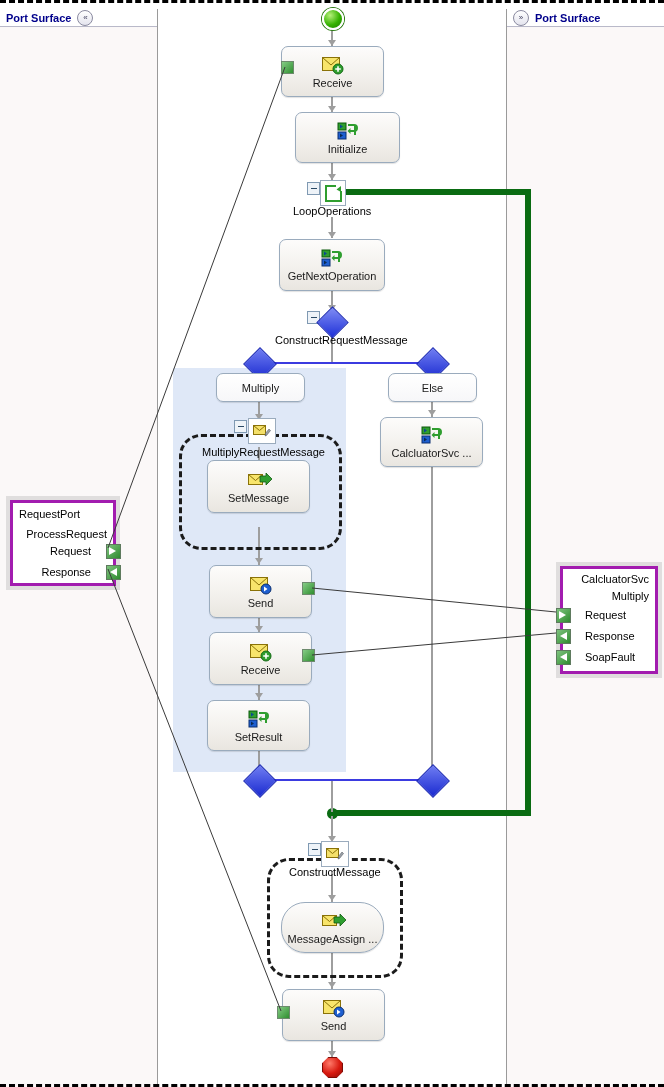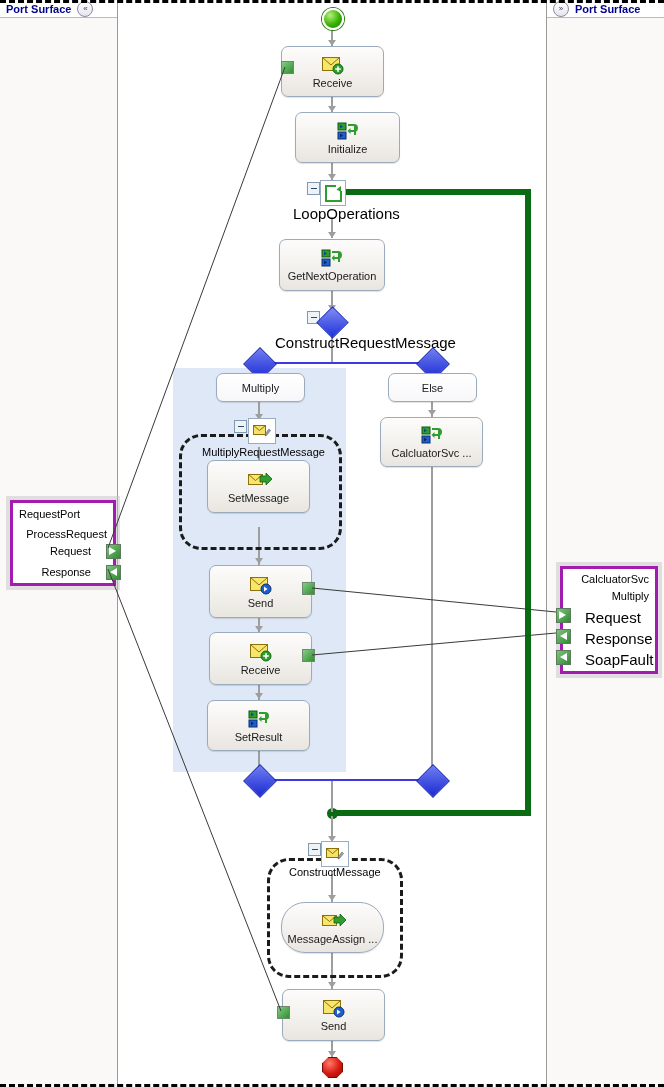--- a/index.html
+++ b/index.html
@@ -8,22 +8,22 @@
     font-family:"Liberation Sans","DejaVu Sans",sans-serif;
     font-size:11px;color:#000;
   }
   #canvas{position:absolute;left:0;top:0;width:664px;height:1087px;background:#ffffff;}
 
   
   .orch-border{position:absolute;left:0;top:0;width:664px;height:1087px;
     border-top:3px dashed #000;border-bottom:3px dashed #000;box-sizing:border-box;pointer-events:none;}
 
   
-  .port-surface{position:absolute;top:0;bottom:0;background:#faf7f7;
-    border-left:1px solid #9a9a9a;border-right:1px solid #9a9a9a;}
+  .port-surface{position:absolute;top:9px;bottom:0;background:#faf7f7;
+    border-left:1px solid #9a9a9a;border-right:1px solid #9a9a9a;padding-left:40px;}
   .port-surface.left{left:0;width:117px;border-left:none;}
   .port-surface.right{right:0;width:117px;border-right:none;}
   .ps-header{position:absolute;top:0;left:0;right:0;height:18px;background:#ffffff;
     border-bottom:1px solid #b9b9c9;display:flex;align-items:center;gap:6px;padding:0 6px;box-sizing:border-box;}
   .ps-header.right{justify-content:flex-start;}
   .ps-title{color:#00008b;font-weight:bold;font-size:11px;letter-spacing:0px;}
   .ps-chev{width:14px;height:14px;border-radius:50%;border:1px solid #8a8aa0;
     background:linear-gradient(#ffffff,#e4e4ee);color:#41415e;font-size:8px;
     display:flex;align-items:center;justify-content:center;line-height:1;}
   .ps-body{position:absolute;top:19px;left:0;right:0;bottom:0;background:#fbf8f8;}
@@ -94,21 +94,21 @@
   .iconframe{position:absolute;width:26px;height:24px;border:1px solid #9aabbd;background:#ffffff;
     display:flex;align-items:center;justify-content:center;}
 
   
   .handle{position:absolute;width:11px;height:11px;border:1px solid #6d8a6d;
     background:linear-gradient(135deg,#86cc86,#2f8f2f);}
 
   
   #wires{position:absolute;left:0;top:0;width:664px;height:1087px;pointer-events:none;}
 
-  .tiny-label{position:absolute;font-size:15px;white-space:nowrap;color:#000;}
+  .tiny-label{position:absolute;font-size:11px;white-space:nowrap;color:#000;}
 </style>
 </head>
 <body>
 
 <div id="canvas">
 
   <div class="port-surface left">
     <div class="ps-header">
       <span class="ps-title">Port Surface</span>
       <span class="ps-chev">«</span>

